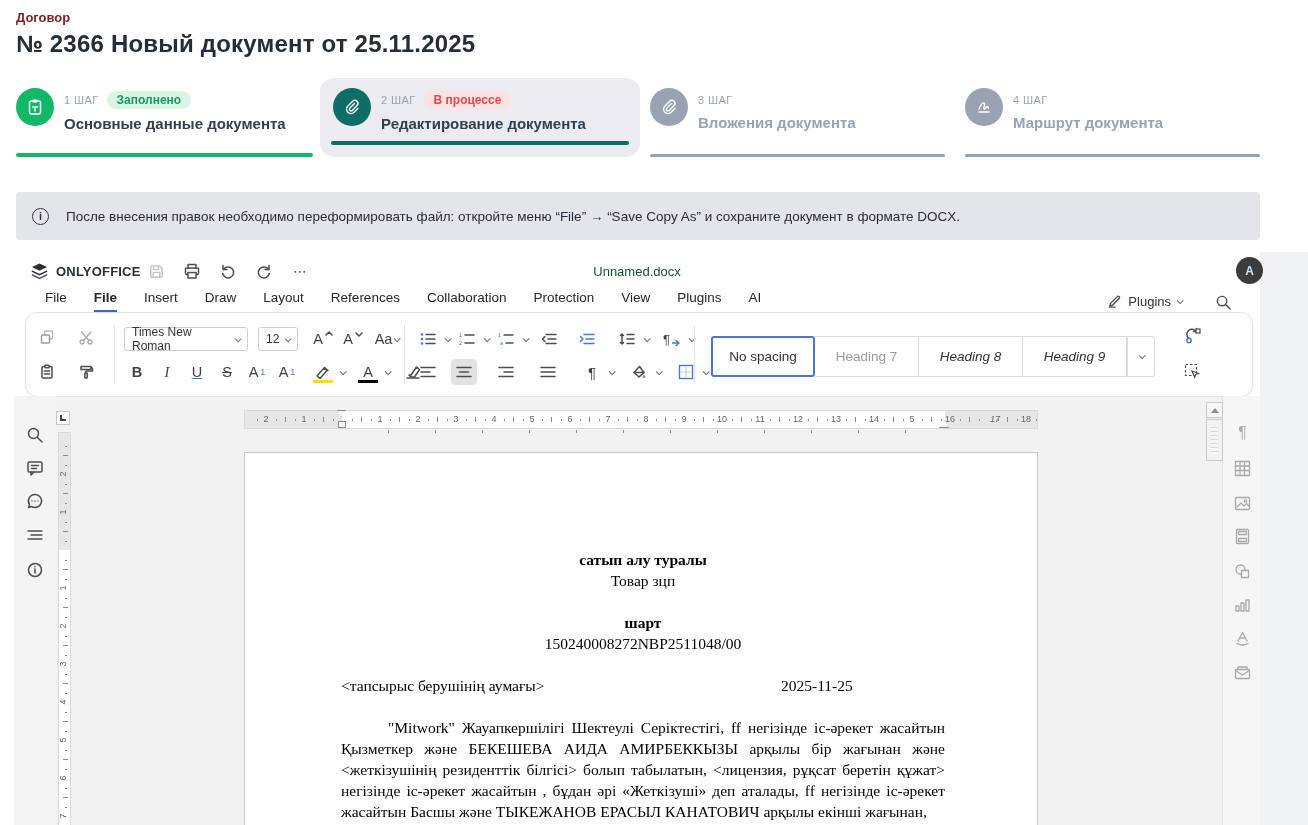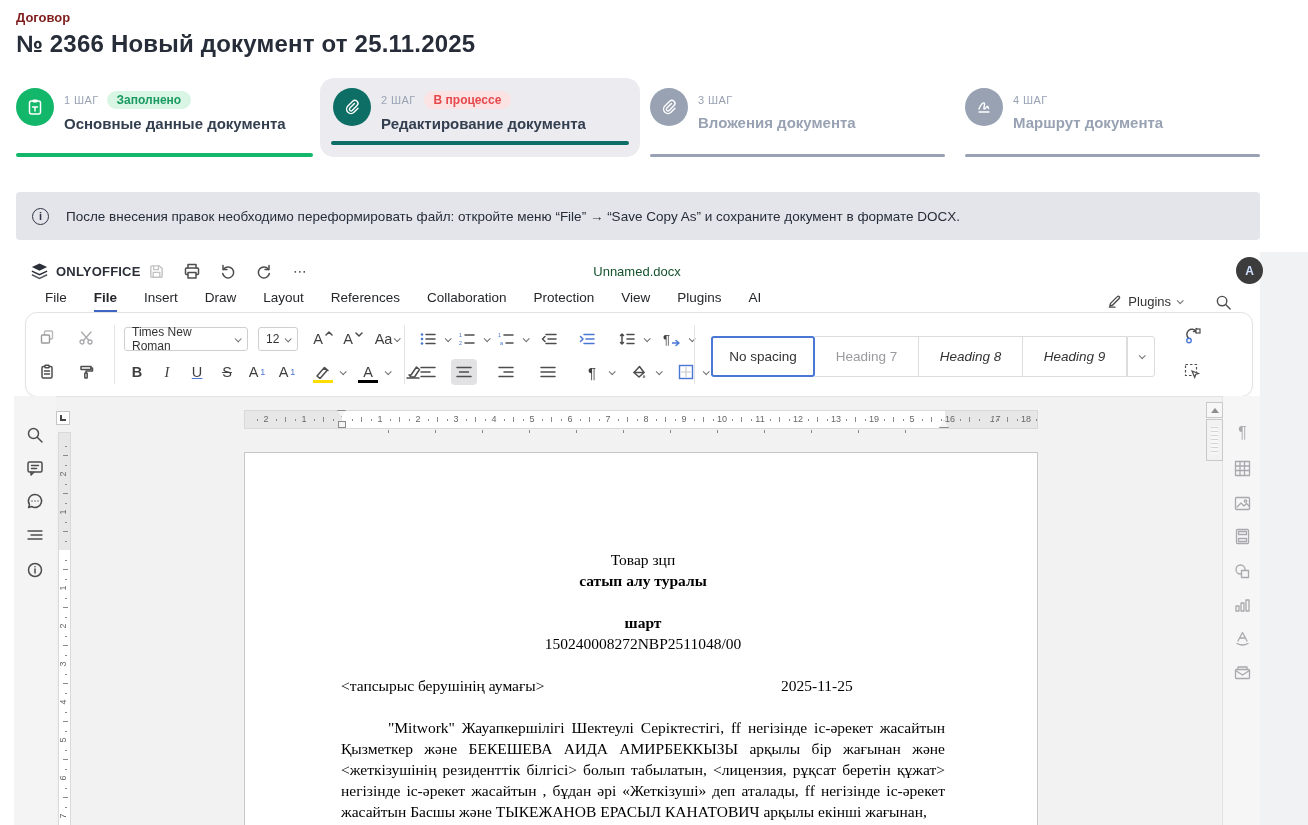--- a/index.html
+++ b/index.html
@@ -532,21 +532,21 @@
       <span class="rnum" style="left: 249px;">4</span>
       <span class="rnum" style="left: 287px;">5</span>
       <span class="rnum" style="left: 325px;">6</span>
       <span class="rnum" style="left: 363px;">7</span>
       <span class="rnum" style="left: 401px;">8</span>
       <span class="rnum" style="left: 439px;">9</span>
       <span class="rnum" style="left: 477px;">10</span>
       <span class="rnum" style="left: 515px;">11</span>
       <span class="rnum" style="left: 553px;">12</span>
       <span class="rnum" style="left: 591px;">13</span>
-      <span class="rnum" style="left: 629px;">19</span>
+      <span class="rnum" style="left: 629px;">14</span>
       <span class="rnum" style="left: 667px;">5</span>
       <span class="rnum" style="left: 705px;">16</span>
       <span class="rnum" style="left: 750px; font-style: italic;">17</span>
       <span class="rnum" style="left: 781px;">18</span>
       <span class="rtick" style="left: 11.5px; top: 7.5px; height: 2px;"></span>
       <span class="rtick" style="left: 30.5px; top: 7.5px; height: 2px;"></span>
       <span class="rtick" style="left: 40px; top: 6px; height: 5px;"></span>
       <span class="rtick" style="left: 49.5px; top: 7.5px; height: 2px;"></span>
       <span class="rtick" style="left: 68.5px; top: 7.5px; height: 2px;"></span>
       <span class="rtick" style="left: 78px; top: 6px; height: 5px;"></span>
@@ -712,22 +712,22 @@
   <div class="rpico" style="left:1220px; top:412px">
     <svg width="17" height="17" viewBox="0 0 17 17" class="slineg">
         <rect x="1.5" y="5.5" width="14" height="9" rx="1"></rect>
         <path d="M1.5 6.5L8.5 11l7-4.5"></path>
         <path d="M4 5.5V3h9v2.5"></path>
       </svg>
   </div>
 
   <div class="abs docpage">
     <div class="doctext">
+      <div class="dline dcenter dbold">сатып алу туралы</div>
       <div class="dline dcenter">Товар зцп</div>
-      <div class="dline dcenter dbold">сатып алу туралы</div>
       <div class="dline"></div>
       <div class="dline dcenter dbold">шарт</div>
       <div class="dline dcenter">150240008272NBP2511048/00</div>
       <div class="dline"></div>
       <div class="dline daterow">
         <span>&lt;тапсырыс берушінің аумағы&gt;</span>
         <span class="dt">2025-11-25</span>
       </div>
       <div class="dline"></div>
       <div class="para">"Mitwork" Жауапкершілігі Шектеулі Серіктестігі, ff негізінде іс-әрекет жасайтын Қызметкер және БЕКЕШЕВА АИДА АМИРБЕККЫЗЫ арқылы бір жағынан және &lt;жеткізушінің резиденттік білгісі&gt; болып табылатын, &lt;лицензия, рұқсат беретін құжат&gt; негізінде іс-әрекет жасайтын , бұдан әрі «Жеткізуші» деп аталады, ff негізінде іс-әрекет жасайтын Басшы және ТЫКЕЖАНОВ ЕРАСЫЛ КАНАТОВИЧ арқылы екінші жағынан,</div>

